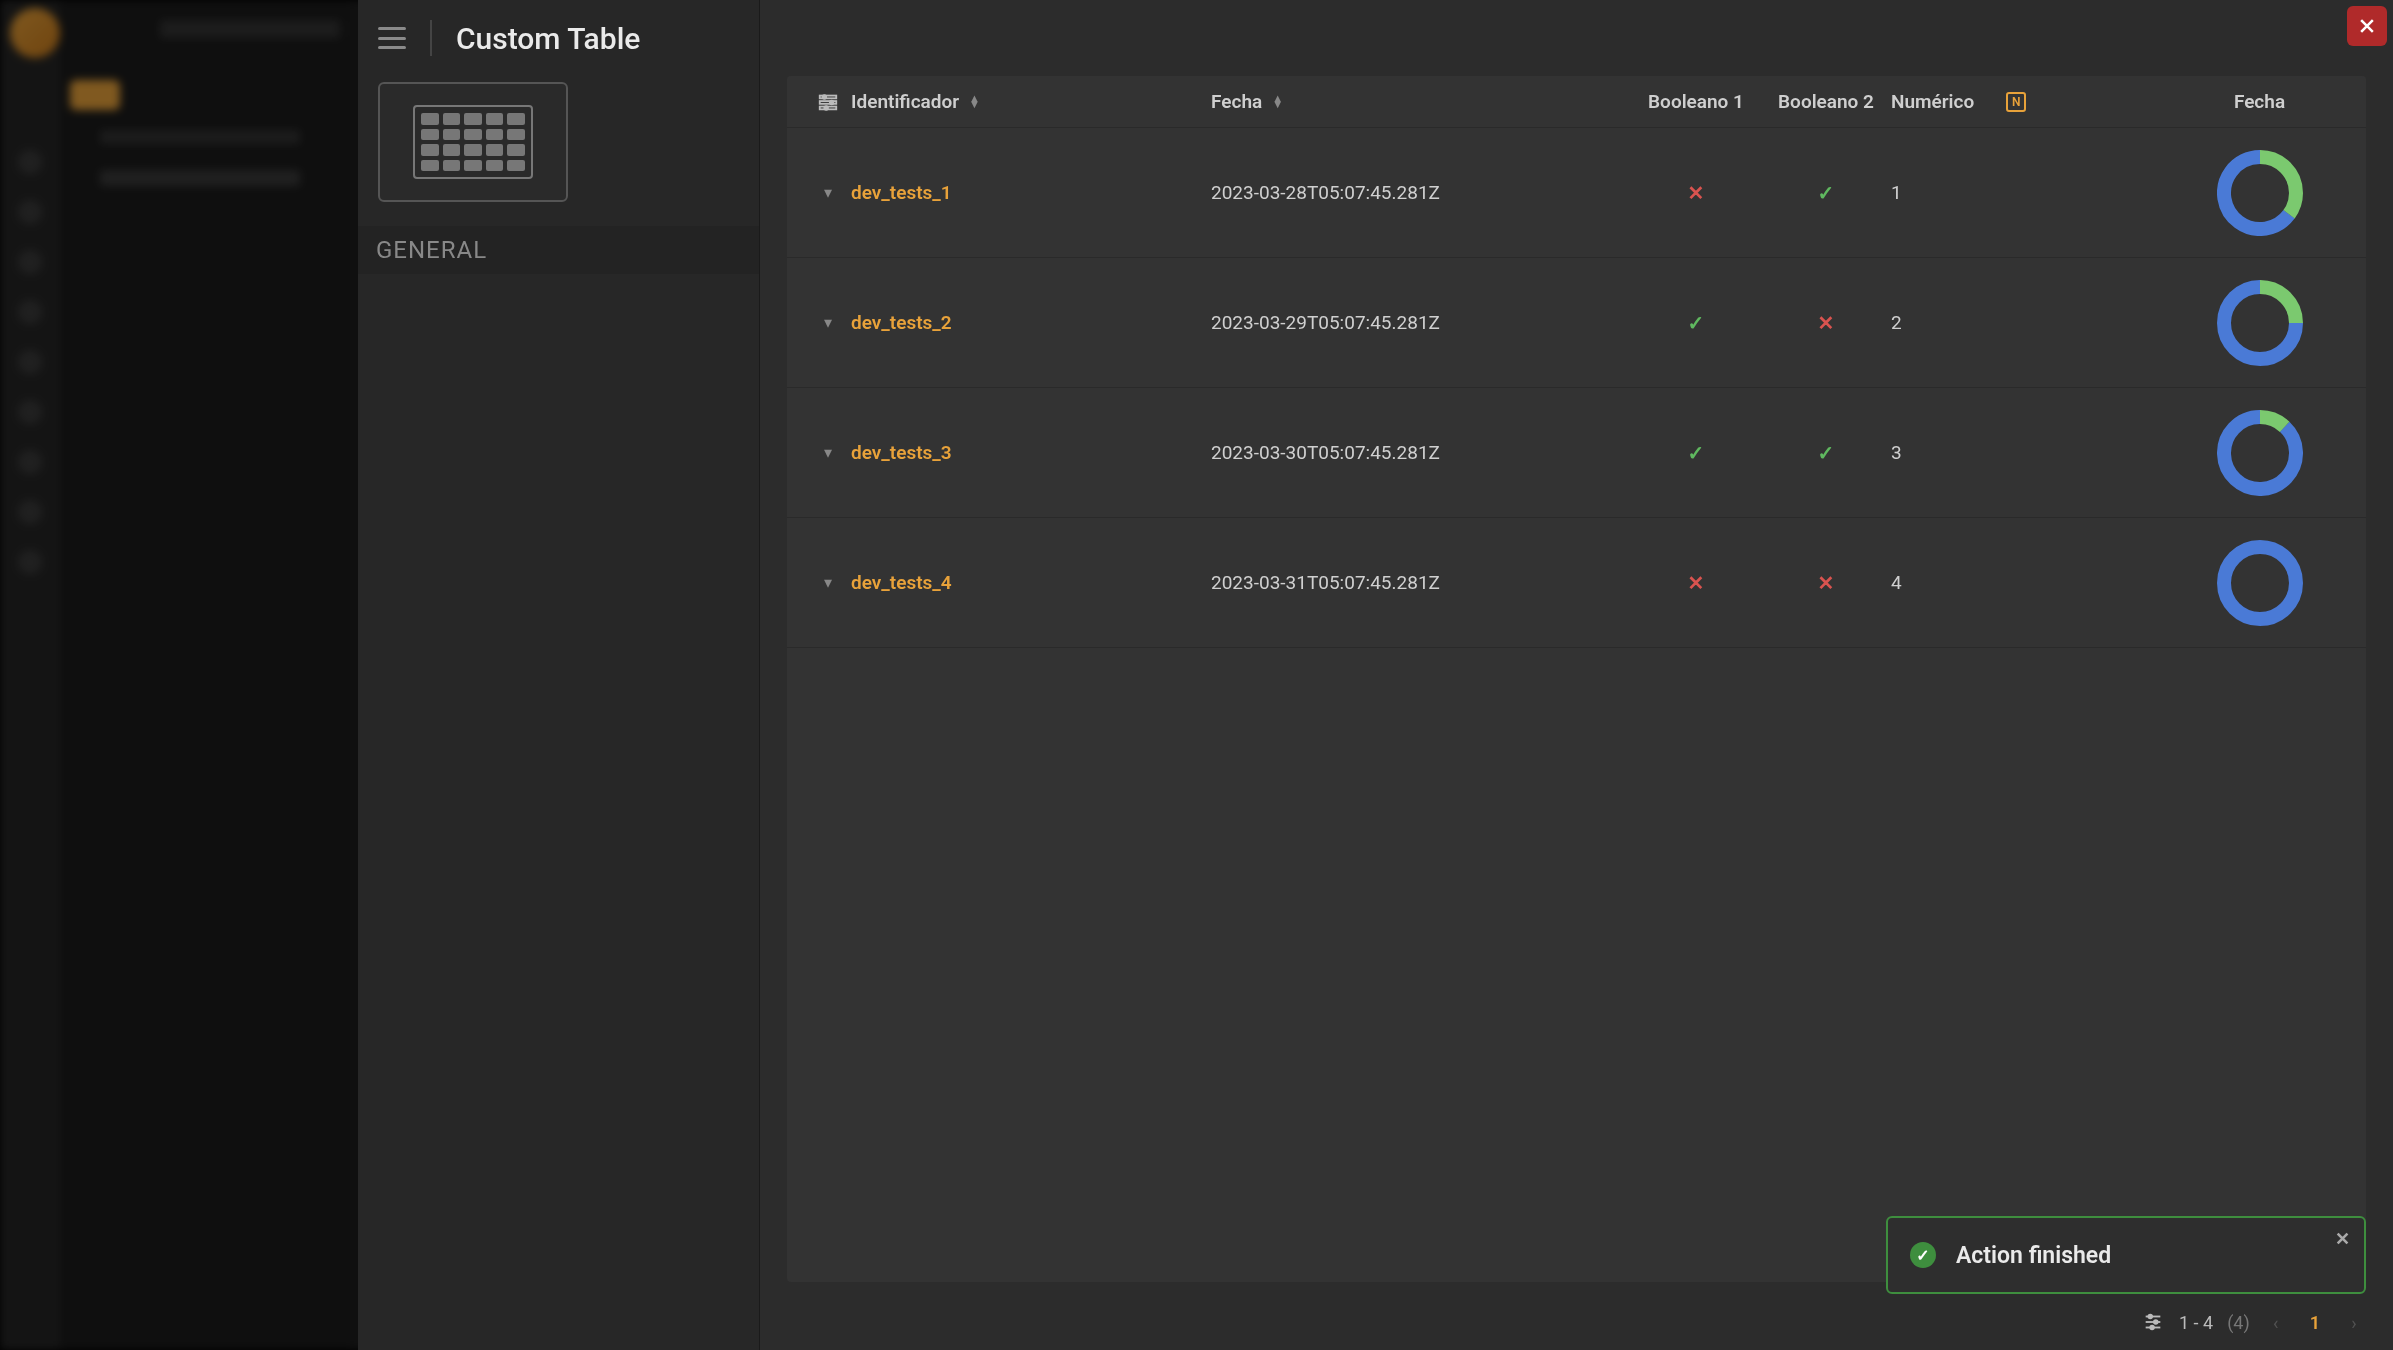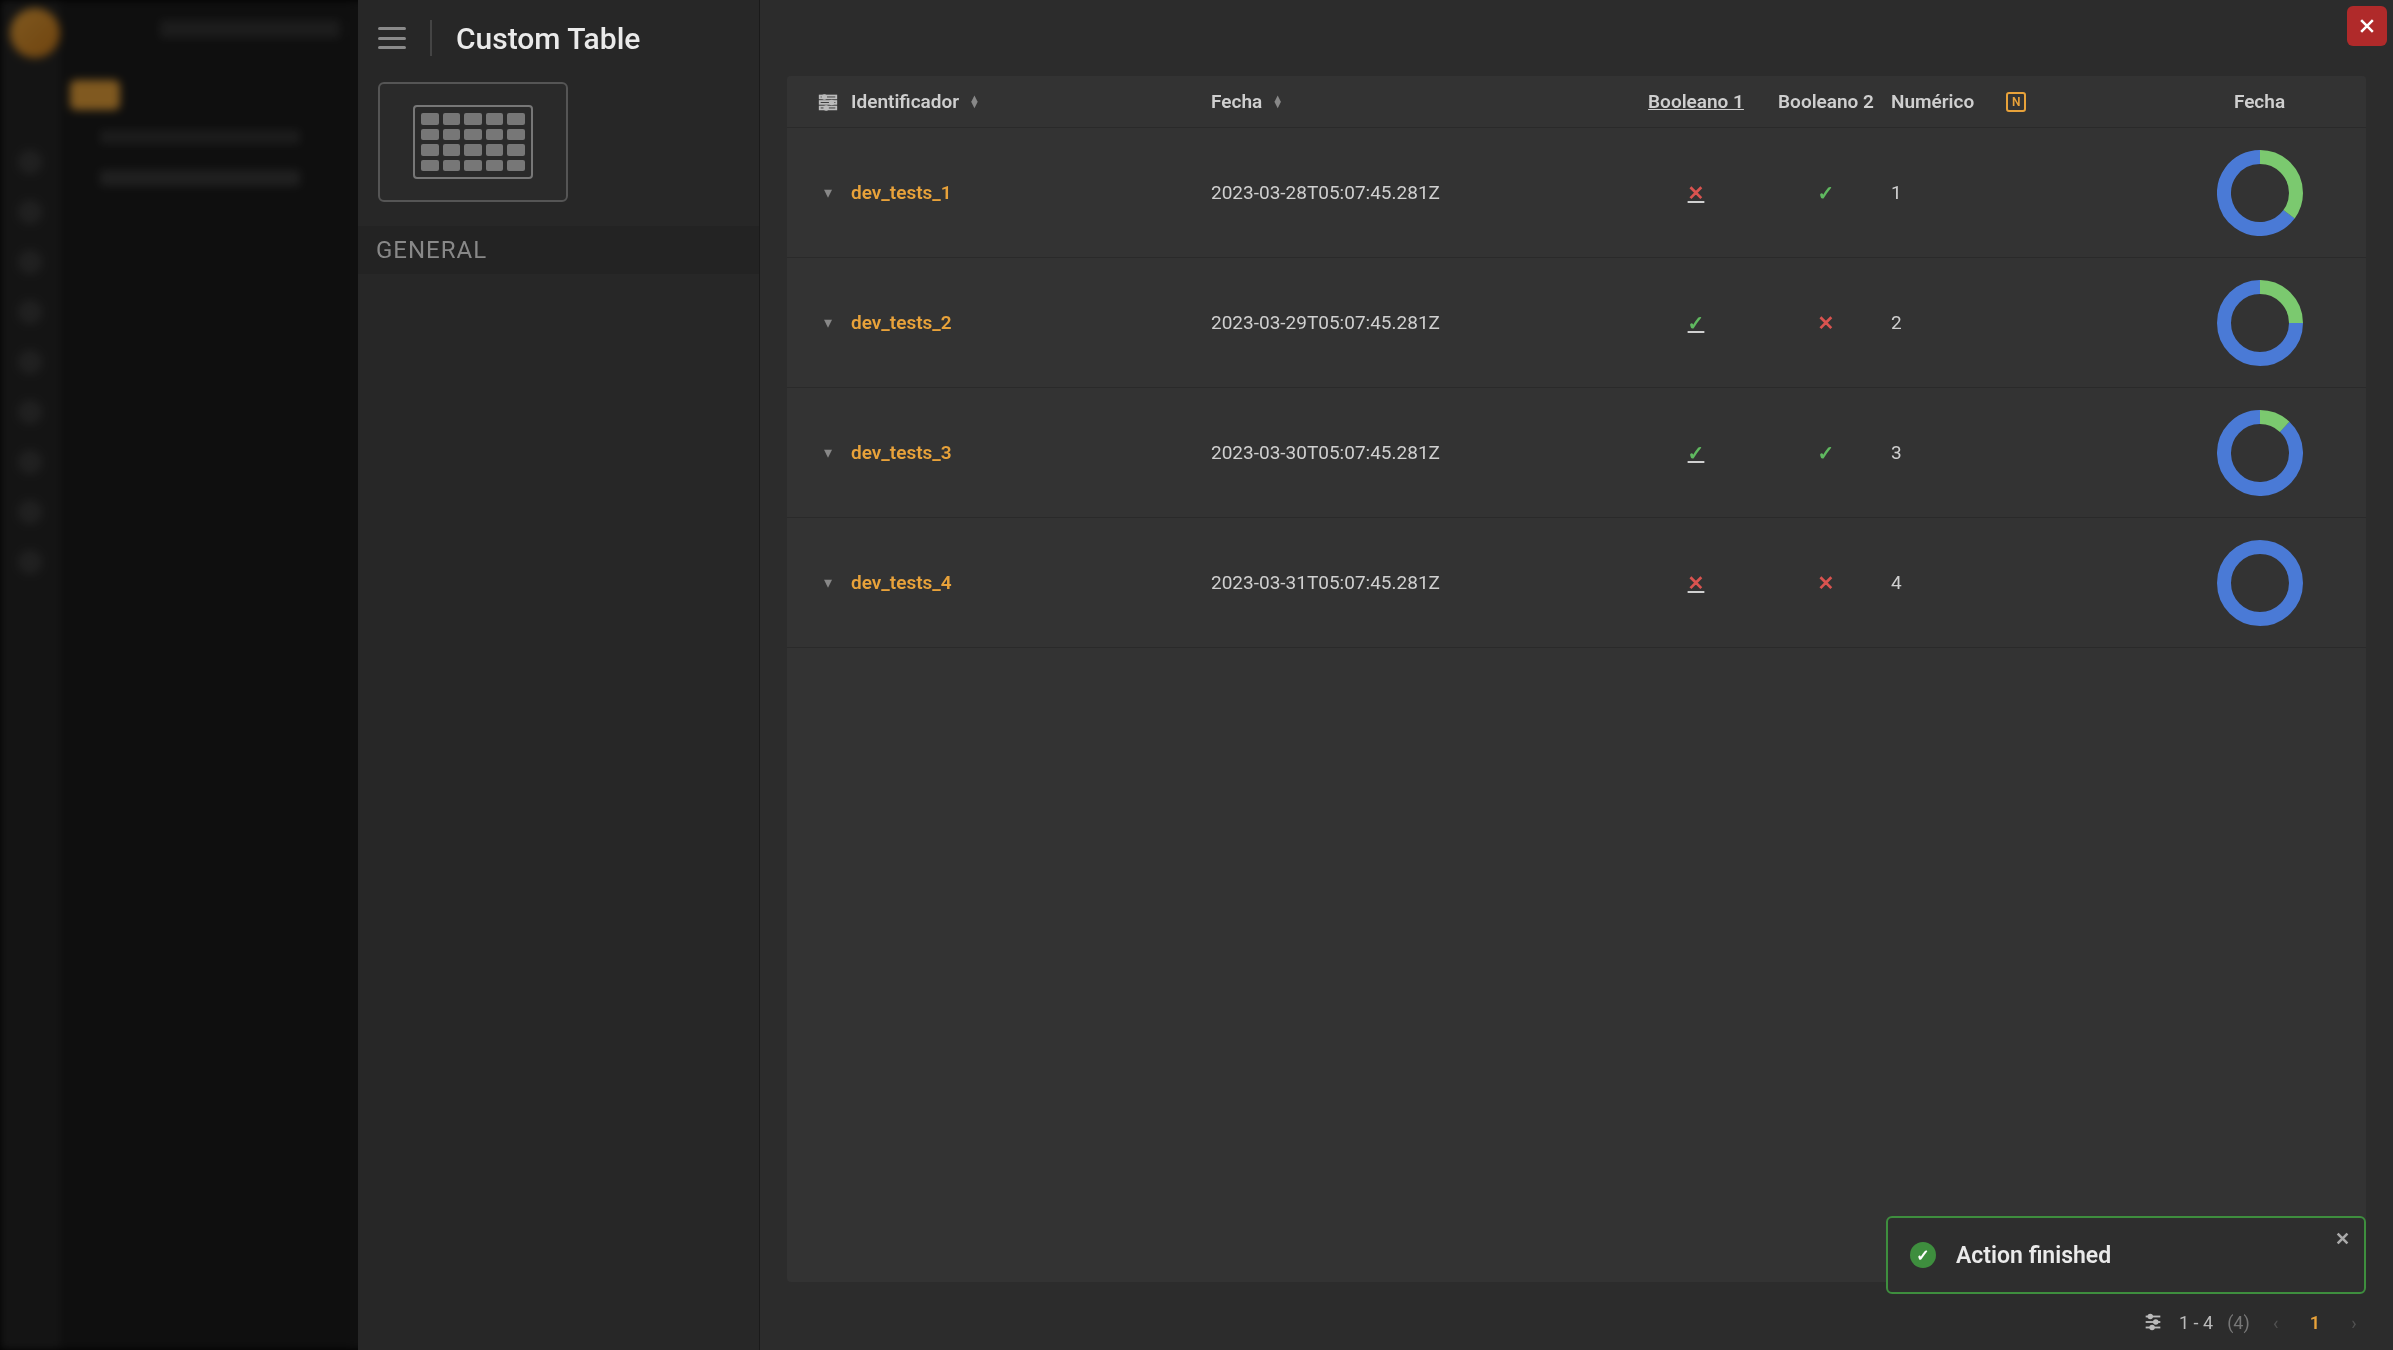--- a/index.html
+++ b/index.html
@@ -50,21 +50,21 @@
   .panel-main{flex:1;position:relative;background:#2c2c2c;padding:0;}
   .close-btn{position:absolute;right:6px;top:6px;width:40px;height:40px;border-radius:6px;background:#b02a2a;display:flex;align-items:center;justify-content:center;cursor:pointer;color:#fff;}
   .close-btn svg{width:20px;height:20px;stroke:#fff;stroke-width:3;}
 
   .table-wrap{position:absolute;left:27px;right:27px;top:76px;bottom:68px;background:#333;border-radius:4px;display:flex;flex-direction:column;overflow:hidden;}
   .thead{display:flex;align-items:center;height:52px;padding:0 18px;background:#333;color:#cfcfcf;font-size:19px;font-weight:600;border-bottom:1px solid #2a2a2a;}
   .col{display:flex;align-items:center;gap:10px;}
   .c-icon{width:46px;justify-content:center;}
   .c-id{width:360px;}
   .c-fecha{width:420px;}
-  .c-b1{width:130px;justify-content:center;text-decoration:underline;}
+  .c-b1{width:130px;justify-content:center;}
   .c-b2{width:130px;justify-content:center;}
   .c-num{width:280px;gap:32px;}
   .c-chart{flex:1;justify-content:center;}
   .sort-ico{display:inline-flex;flex-direction:column;line-height:6px;font-size:11px;color:#888;}
   .num-badge{display:inline-flex;width:20px;height:20px;border:2px solid var(--accent);align-items:center;justify-content:center;font-size:12px;color:var(--accent);border-radius:3px;}
 
   .tbody{flex:1;overflow:auto;}
   .trow{display:flex;align-items:center;height:130px;padding:0 18px;border-bottom:1px solid #2a2a2a;color:#d0d0d0;font-size:19px;}
   .chev{color:#888;cursor:pointer;font-size:16px;}
   .id-link{color:var(--accent);font-weight:600;cursor:pointer;}

